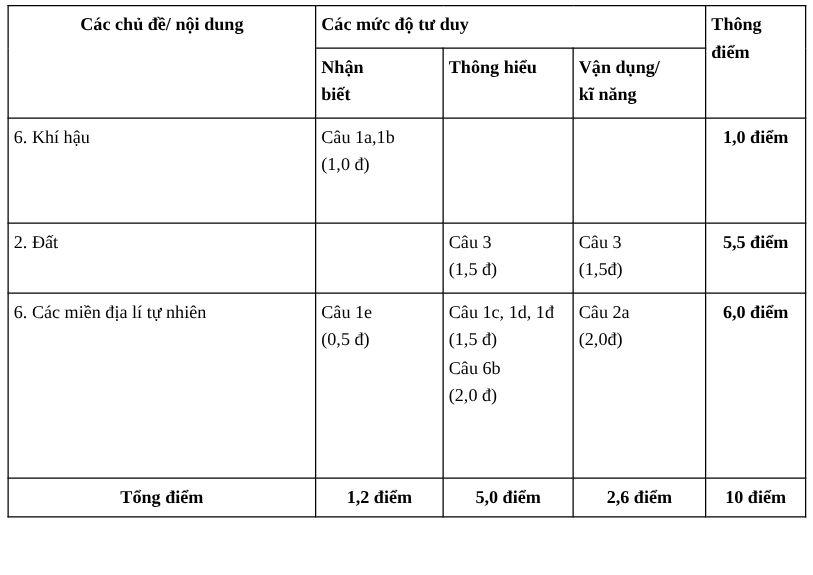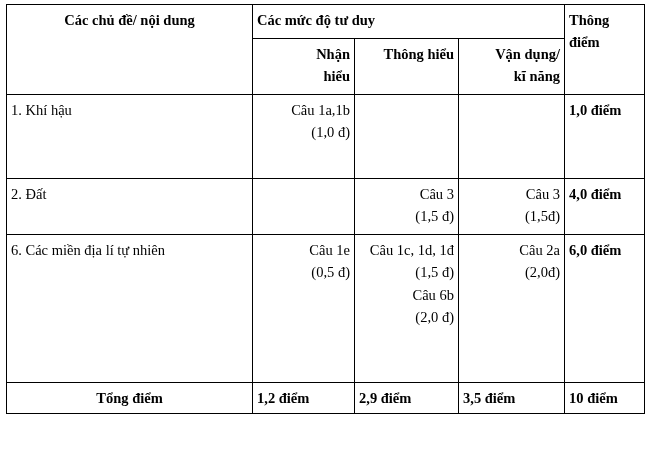--- a/index.html
+++ b/index.html
@@ -45,36 +45,36 @@
   .hdr {
     font-weight: bold;
     vertical-align: middle;
   }
   .hdr-topic {
     text-align: center;
     font-weight: bold;
     vertical-align: middle;
   }
   .hdr-sub {
-    text-align: right;
+    text-align: left;
     font-weight: bold;
     vertical-align: top;
     padding-top: 6px;
   }
   .row-label {
     text-align: left;
     padding-left: 8px;
     font-weight: normal;
   }
   .cell-center {
-    text-align: right;
+    text-align: left;
     font-weight: normal;
   }
   .cell-bold-center {
-    text-align: left;
+    text-align: center;
     font-weight: bold;
     margin-left: 46px;
   }
   .foot-label {
     text-align: center;
     font-weight: bold;
   }
   .line { display: block; }
   .tall { height: 84px; }
   .tall2 { height: 56px; }
@@ -100,52 +100,52 @@
         <td class="hdr-topic" rowspan="2">Các chủ đề/ nội dung</td>
         <td class="hdr" colspan="3">Các mức độ tư duy</td>
         <td class="hdr" rowspan="2">
           <span class="line">Thông</span>
           <span class="line">điểm</span>
         </td>
       </tr>
       <tr class="hdr-sub-h">
         <td class="hdr-sub">
           <span class="line">Nhận</span>
-          <span class="line">hiểu</span>
+          <span class="line">biết</span>
         </td>
         <td class="hdr-sub">Thông hiểu</td>
         <td class="hdr-sub">
           <span class="line">Vận dụng/</span>
           <span class="line">kĩ năng</span>
         </td>
       </tr>
 
       <tr class="tall">
-        <td class="row-label">1. Khí hậu</td>
+        <td class="row-label">6. Khí hậu</td>
         <td class="cell-center">
           <span class="line">Câu 1a,1b</span>
           <span class="line">(1,0 đ)</span>
         </td>
         <td class="cell-center"></td>
         <td class="cell-center"></td>
         <td class="cell-bold-center">1,0 điểm</td>
       </tr>
 
       <tr class="tall2">
         <td class="row-label">2. Đất</td>
         <td class="cell-center"></td>
         <td class="cell-center">
           <span class="line">Câu 3</span>
           <span class="line">(1,5 đ)</span>
         </td>
         <td class="cell-center">
           <span class="line">Câu 3</span>
           <span class="line">(1,5đ)</span>
         </td>
-        <td class="cell-bold-center">4,0 điểm</td>
+        <td class="cell-bold-center">5,5 điểm</td>
       </tr>
 
       <tr class="tall3">
         <td class="row-label">6. Các miền địa lí tự nhiên</td>
         <td class="cell-center">
           <span class="line">Câu 1e</span>
           <span class="line">(0,5 đ)</span>
         </td>
         <td class="cell-center">
           <span class="line">Câu 1c, 1d, 1đ</span>
@@ -156,19 +156,19 @@
         <td class="cell-center">
           <span class="line">Câu 2a</span>
           <span class="line">(2,0đ)</span>
         </td>
         <td class="cell-bold-center">6,0 điểm</td>
       </tr>
 
       <tr class="foot-h">
         <td class="foot-label">Tổng điểm</td>
         <td class="cell-bold-center">1,2 điểm</td>
-        <td class="cell-bold-center">2,9 điểm</td>
-        <td class="cell-bold-center">3,5 điểm</td>
+        <td class="cell-bold-center">5,0 điểm</td>
+        <td class="cell-bold-center">2,6 điểm</td>
         <td class="cell-bold-center">10 điểm</td>
       </tr>
     </tbody>
   </table>
 </div>
 
 </body></html>

